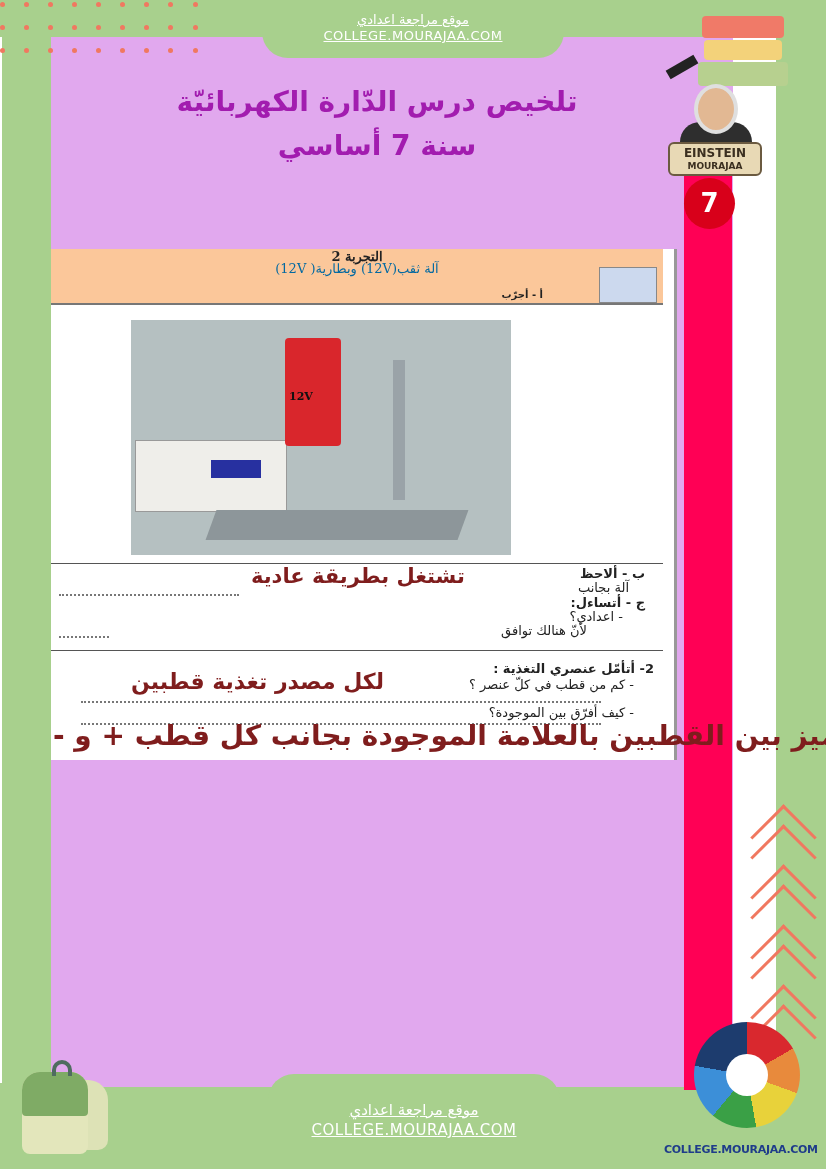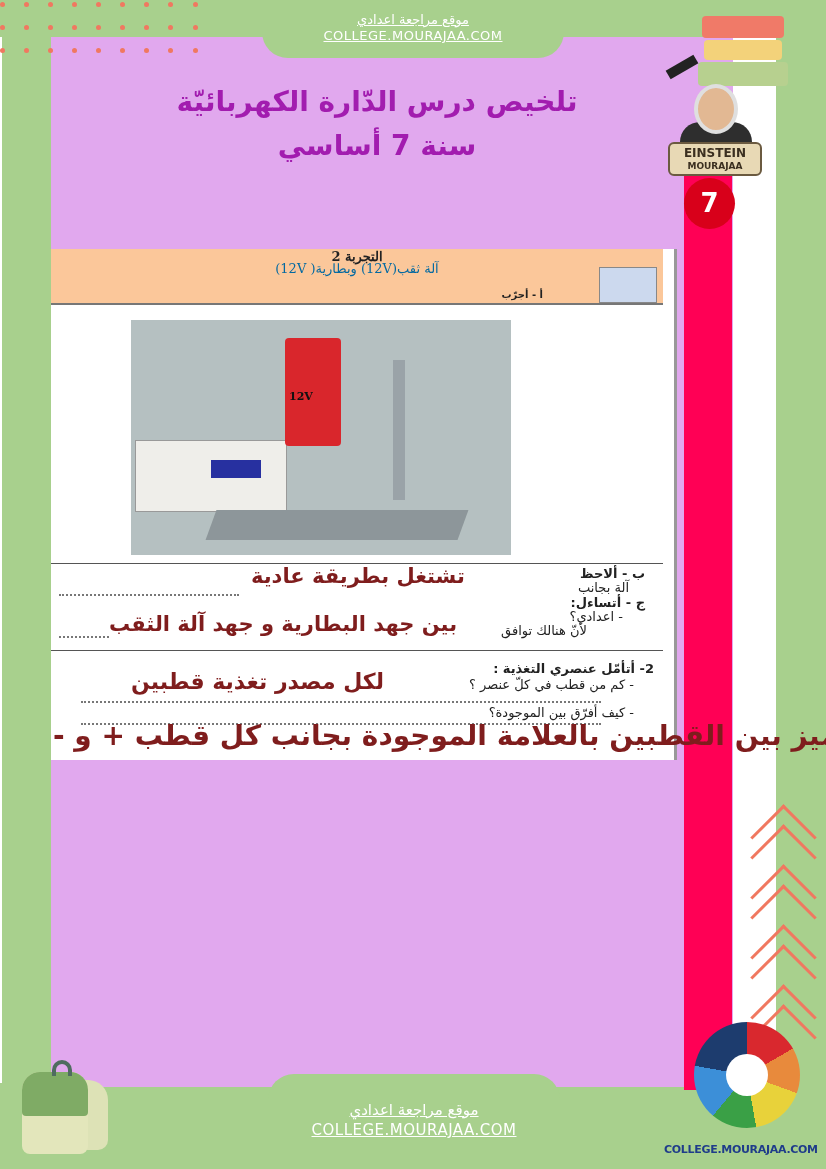--- a/index.html
+++ b/index.html
@@ -137,21 +137,20 @@
 
   <div class="sec-b">
     <div class="pt b" style="right:18px;top:2px">ب - ألاحظ</div>
     <div class="pt" style="right:34px;top:16px">آلة بجانب</div>
     <div class="dotline" style="left:8px;width:180px;top:30px"></div>
     <div class="red" style="left:200px;top:0px;font-size:21px">تشتغل بطريقة عادية</div>
     <div class="pt b" style="right:18px;top:31px">ج - أتساءل:</div>
     <div class="pt" style="right:40px;top:45px">- اعدادي؟</div>
     <div class="pt" style="right:76px;top:59px">لأنّ هنالك توافق</div>
     <div class="dotline" style="left:8px;width:50px;top:72px"></div>
-    <div class="red" style="left:58px;top:48px;font-size:21px">بين جهد البطارية و جهد آلة الثقب</div>
   </div>
 
   <div class="pt b" style="right:20px;top:412px">2- أتأمّل عنصري التغذية :</div>
   <div class="pt" style="right:40px;top:428px">- كم من قطب في كلّ عنصر ؟</div>
   <div class="red" style="left:80px;top:420px;font-size:22px">لكل مصدر تغذية قطبين</div>
   <div class="dotline" style="left:30px;width:520px;top:452px"></div>
   <div class="pt" style="right:40px;top:456px">- كيف أفرّق بين الموجودة؟</div>
   <div class="dotline" style="left:30px;width:520px;top:474px"></div>
   <div class="red" style="left:2px;top:470px;font-size:28px">أميز بين القطبين بالعلامة الموجودة بجانب كل قطب + و -</div>
 </div>

